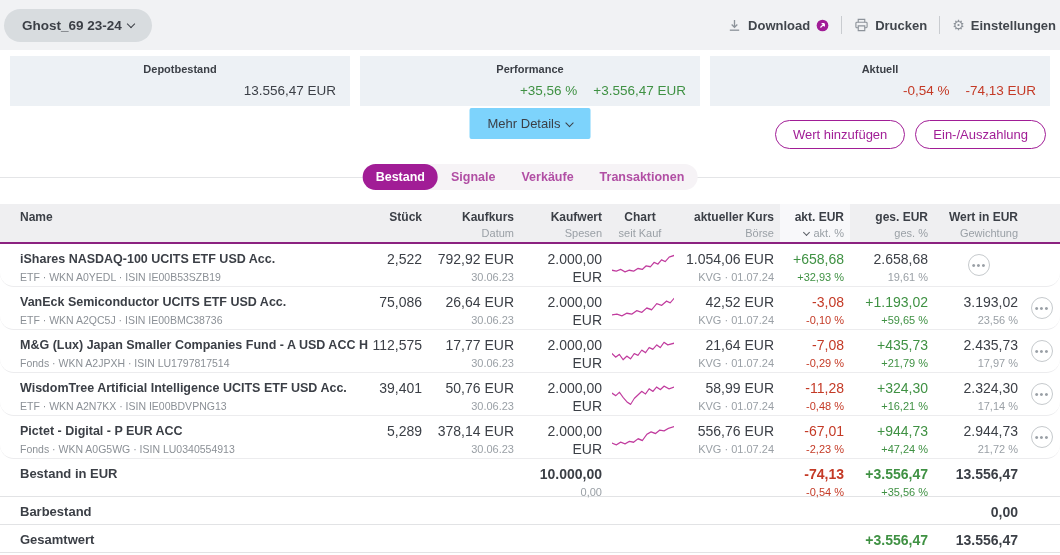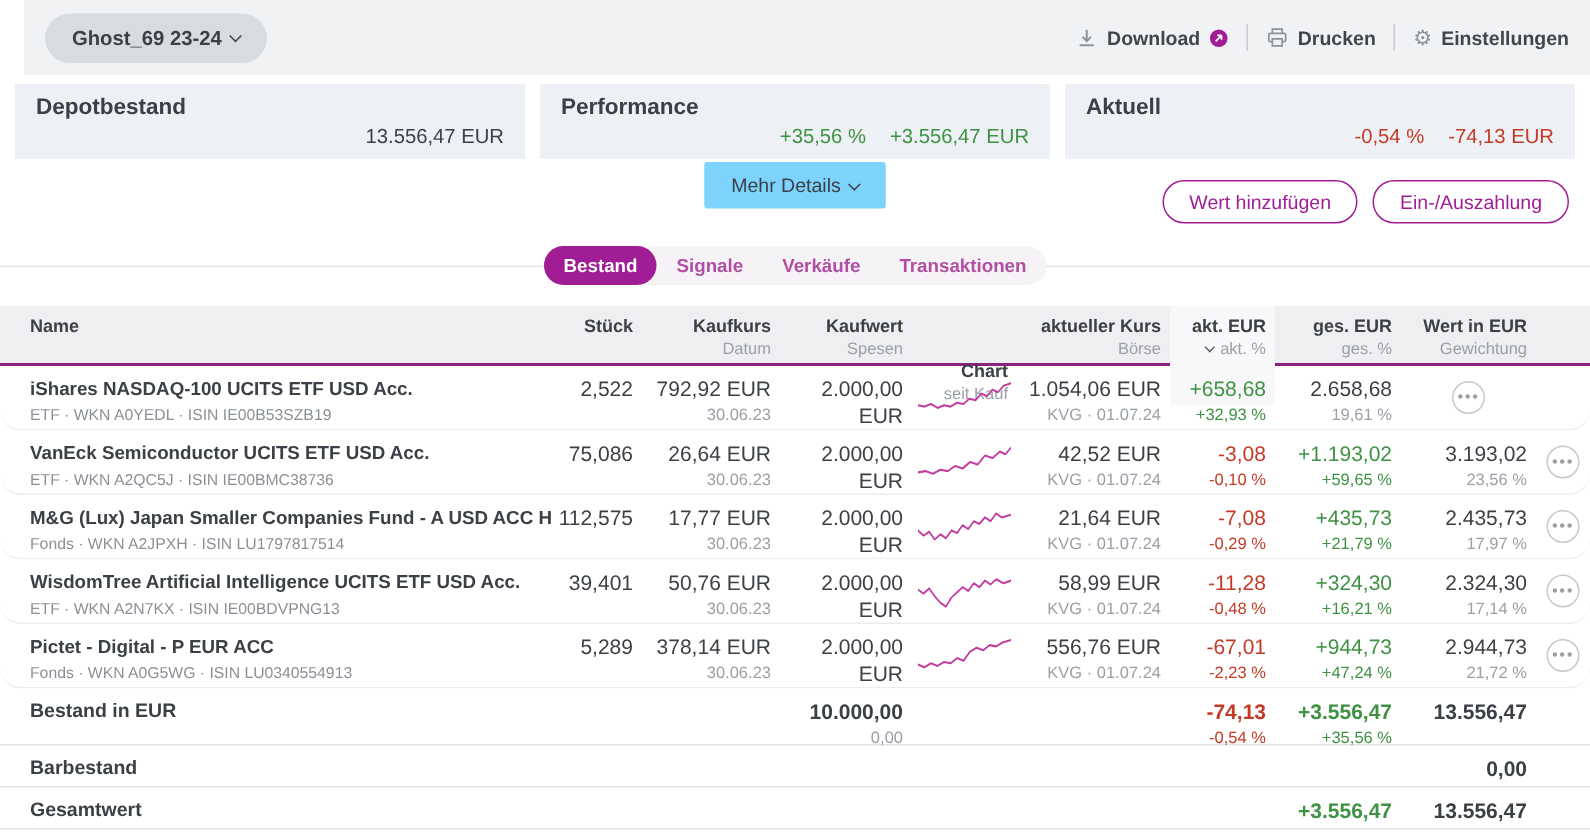--- a/index.html
+++ b/index.html
@@ -12,35 +12,35 @@
   :root{
     --brand:#a11d96; --green:#3f9143; --red:#c43a26;
     --spark:#c13c9e; --rule:#8b2280;
   }
   .chev{ display:inline-block; width:6px; height:6px;
     border-right:1.6px solid currentColor; border-bottom:1.6px solid currentColor;
     transform:rotate(45deg); margin-left:6px; margin-bottom:2px; }
 
   
   .topbar{ height:50px; background:#f1f2f4; display:flex; align-items:center;
-    justify-content:space-between; padding:0 14px;margin-left:16px; }
+    justify-content:space-between; padding:0 4px; }
   .account-pill{ background:#d8dcdf; border:none; border-radius:18px; padding:9px 18px;
     font-family:inherit; font-size:13.5px; font-weight:bold; color:#3b3f46;
     display:flex; align-items:center; cursor:pointer; }
   .topbar-actions{ display:flex; align-items:center; gap:12px; font-size:13px; color:#41464c; }
   .tb-btn{ display:flex; align-items:center; gap:6px; background:none; border:none;
     font-family:inherit; font-size:13px; color:#41464c; cursor:pointer; padding:0;font-weight:bold; }
   .tb-sep{ width:1px; height:18px; background:#c9ccd0; }
   .gear-glyph{ font-size:14px; color:#8d939a; line-height:1; }
 
   
   .cards{ display:flex; gap:10px; padding:6px 10px 0; }
   .card{ flex:1; background:#edf1f5; height:50px; padding:7px 14px 8px;
     display:flex; flex-direction:column; justify-content:space-between; }
-  .card-label{ font-size:15px; font-weight:bold; color:#3b3f46; }
+  .card-label{ font-size:11px; font-weight:bold; color:#3b3f46;text-align:center; }
   .card-values{ align-self:flex-end; font-size:13.5px; display:flex; gap:16px; }
   .pos{ color:var(--green); } .neg{ color:var(--red); }
 
   
   .controls{ position:relative; height:46px; }
   .more-details{ position:absolute; left:50%; transform:translateX(-50%); top:2px;
     background:#7dd3fc; border:none; border-radius:2px; padding:8px 18px;
     font-family:inherit; font-size:13px; color:#3b3f46; display:flex; align-items:center; cursor:pointer; }
   .right-buttons{ position:absolute; right:14px; top:14px; display:flex; gap:10px; }
   .pill-btn{ background:#fff; border:1.5px solid var(--brand); color:var(--brand);
@@ -57,21 +57,21 @@
 
   
   .table{ margin-top:14px; font-size:13px;
     --cols: minmax(0,1fr) 68px 92px 88px 70px 102px 70px 84px 90px 36px; }
   .thead{ display:grid; grid-template-columns:var(--cols); background:#efeff1;
     border-bottom:2px solid var(--rule); height:40px; }
   .th{ text-align:right; padding:6px 6px 0 0; line-height:1.3; }
   .th .main{ font-weight:bold; font-size:12px; display:block; }
   .th .sub{ font-size:11px; color:#9aa0a6; display:block; }
   .th.align-left{ text-align:left; padding-left:20px; }
-  .th.align-center{ text-align:right;margin-top:30px; }
+  .th.align-center{ text-align:center; }
   .th.sorted{ background:#f8f8fa; }
   .sort-chev{ display:inline-block; width:5px; height:5px;
     border-right:1.5px solid #5a5f66; border-bottom:1.5px solid #5a5f66;
     transform:rotate(45deg); margin-right:4px; margin-bottom:2px; }
 
   .trow{ display:grid; grid-template-columns:var(--cols); height:43px;
     border-bottom:1px solid #ececee;border-radius:14px; }
   .cell{ text-align:right; padding:7px 6px 0 0; line-height:1.25; }
   .cell .main{ display:block; font-size:14px;text-align:right; }
   .cell .sub{ display:block; font-size:11px; color:#9aa0a6; margin-top:2px; }

